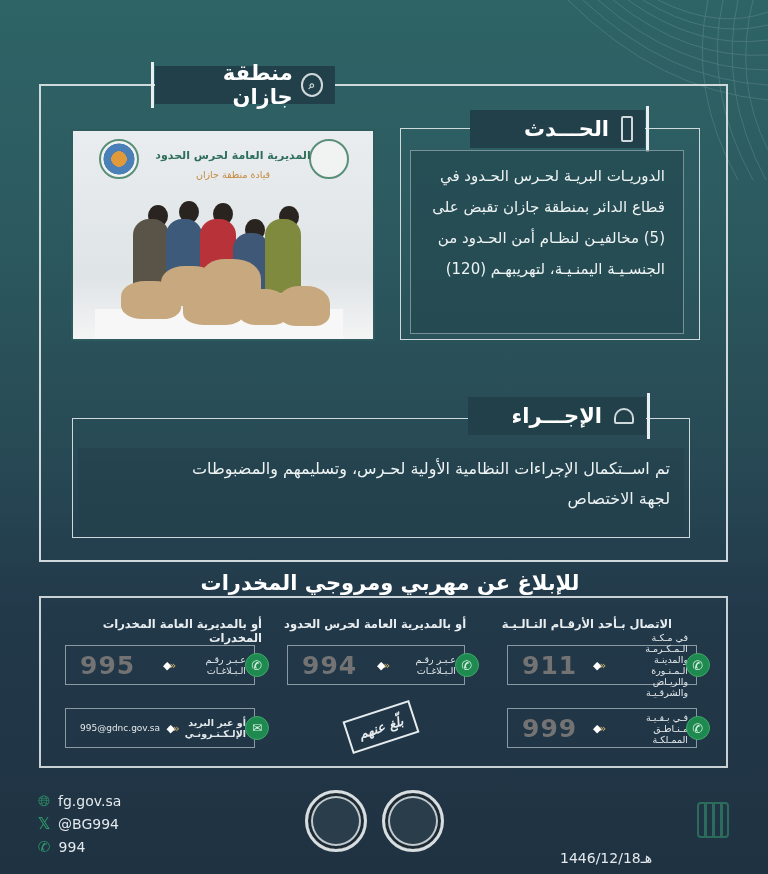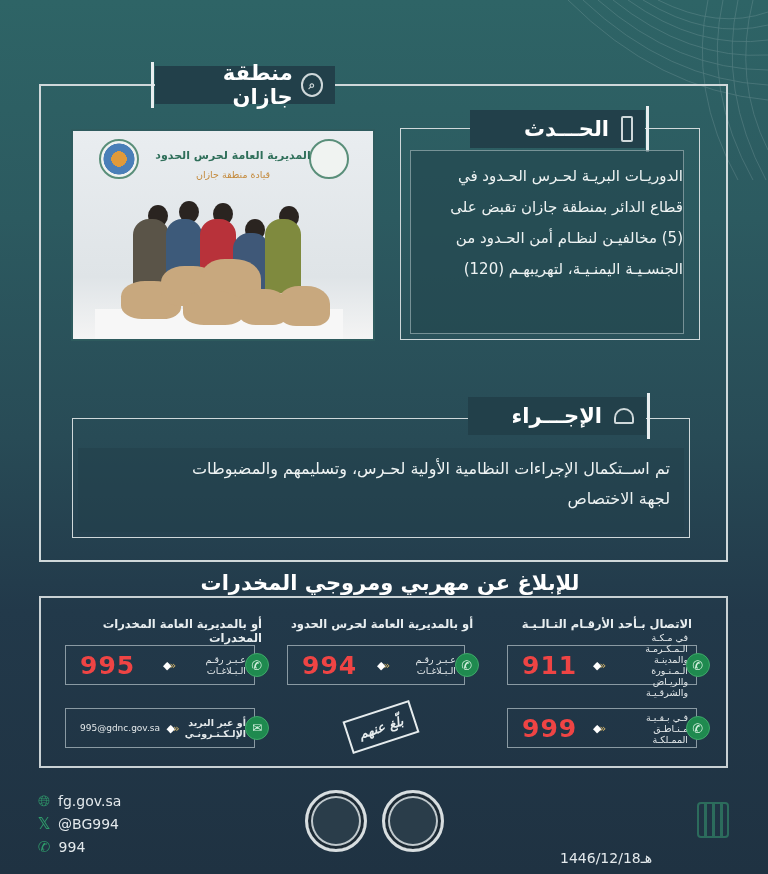--- a/index.html
+++ b/index.html
@@ -19,21 +19,21 @@
   .tag {
     position: absolute; background: #22404a; height: 38px;
     display: flex; align-items: center; gap: 8px; padding: 0 12px;
     font-weight: bold; font-size: 21px; color: #fff;
   }
   .tag .bar { position: absolute; left: -4px; top: -4px; width: 3px; height: 46px; background: #e9eef0; }
   .tag-right-bar { position: absolute; right: -4px; top: -4px; width: 3px; height: 46px; background: #e9eef0; }
   .panel {
     position: absolute; background: rgba(35,70,78,0.65);
     border: 1px solid rgba(200,215,218,0.5);
-    padding: 10px 0; font-size: 15.5px; line-height: 31px; text-align: right; color: #eef3f3;
+    padding: 10px 18px; font-size: 15.5px; line-height: 31px; text-align: right; color: #eef3f3;
   }
   .photo {
     position: absolute; left: 71px; top: 129px; width: 304px; height: 212px;
     background: linear-gradient(180deg, #e9edf0 0%, #dfe4e7 70%, #f4f4f4 100%);
     overflow: hidden; border: 2px solid #2e5b5e;
   }
   .photo .emblem { position: absolute; top: 8px; width: 40px; height: 40px; border-radius: 50%; border: 2px solid #5a8f7a; background: #f0f3f1; }
   .photo .ptitle { position: absolute; top: 18px; left: 80px; width: 160px; text-align: center; font-size: 11px; color: #2f6f5a; font-weight: bold; }
   .photo .psub { position: absolute; top: 38px; left: 80px; width: 160px; text-align: center; font-size: 9.5px; color: #c48a3c; }
   .person { position: absolute; bottom: 46px; width: 36px; height: 74px; border-radius: 16px 16px 4px 4px; }
@@ -42,21 +42,21 @@
   .table { position: absolute; left: 22px; right: 30px; bottom: 0; height: 30px; background: #f7f7f7; }
   .contact-box {
     position: absolute; border: 1.5px solid #8a9aa3; height: 40px;
     display: flex; align-items: center; justify-content: space-between; padding: 0 8px 0 14px;
   }
   .phone-dot {
     position: absolute; width: 24px; height: 24px; border-radius: 50%;
     background: #1f8a4f; border: 1px solid #3fa86a;
     display: flex; align-items: center; justify-content: center; color: #d6f1e0; font-size: 13px;
   }
-  .num { font-size: 25px; font-weight: bold; color: #ef4444; letter-spacing: 1px; direction: ltr; }
+  .num { font-size: 25px; font-weight: bold; color: #737373; letter-spacing: 1px; direction: ltr; }
   .small { font-size: 9.5px; line-height: 11px; color: #e3e8ea; text-align: right; }
   .arrows { color: #d8b76a; font-size: 11px; letter-spacing: -2px; }
   .arrows b { color: #fff; }
   .colhead { position: absolute; font-size: 11.5px; font-weight: bold; color: #e8eef0; }
   .footer-item { display: flex; align-items: center; gap: 8px; font-size: 14px; color: #e3e9ec; direction: ltr; height: 23px; }
   .seal { position: absolute; width: 62px; height: 62px; border-radius: 50%; border: 3px solid #d8dee0; background: radial-gradient(circle, #2a3d4a 55%, #1f2f3b 100%); box-shadow: inset 0 0 0 3px #1d2a34, inset 0 0 0 5px #bfc8cc; }
 </style>
 </head>
 <body>
 
@@ -128,21 +128,21 @@
   <span class="tag-right-bar"></span>
 </div>
 <div class="panel" style="left:78px; top:448px; width:606px; height:84px; font-size:16px; line-height:30px; padding:6px 14px; border:none; background:rgba(34,64,74,0.55);">
   <div>تم اســتكمال الإجراءات النظامية الأولية لحـرس، وتسليمهم والمضبوطات</div>
   <div>لجهة الاختصاص</div>
 </div>
 
 <div class="abs" style="left:190px; top:571px; width:400px; text-align:center; font-size:21px; font-weight:bold; color:#fff;">للإبلاغ عن مهربي ومروجي المخدرات</div>
 <div class="frame" style="left:39px; top:596px; width:689px; height:172px; border-color:#c9d1d4;"></div>
 
-<div class="colhead" style="left:500px; top:617px; width:192px; ">الاتصال بـأحد الأرقـام التـالـيـة</div>
+<div class="colhead" style="left:480px; top:617px; width:192px; ">الاتصال بـأحد الأرقـام التـالـيـة</div>
 <div class="contact-box" style="left:507px; top:645px; width:190px;">
   <div class="small" style="width:68px;">
     <div>في مـكـة الـمـكـرمـة</div>
     <div>والمدينـة الـمـنـورة</div>
     <div>والريـاض والشرقـيـة</div>
   </div>
   <span class="arrows">«<b>◆</b></span>
   <span class="num">911</span>
 </div>
 <div class="phone-dot" style="left:686px; top:653px;">✆</div>
@@ -150,21 +150,21 @@
 <div class="contact-box" style="left:507px; top:708px; width:190px;">
   <div class="small" style="width:68px;">
     <div>فـي بـقـيـة</div>
     <div>مـنـاطـق الممـلكـة</div>
   </div>
   <span class="arrows">«<b>◆</b></span>
   <span class="num">999</span>
 </div>
 <div class="phone-dot" style="left:686px; top:716px;">✆</div>
 
-<div class="colhead" style="left:284px; top:617px; width:196px; text-align:center;">أو بالمديرية العامة لحرس الحدود</div>
+<div class="colhead" style="left:284px; top:617px; width:196px; text-align:left;">أو بالمديرية العامة لحرس الحدود</div>
 <div class="contact-box" style="left:287px; top:645px; width:178px;">
   <div class="small" style="width:54px;">
     <div>عـبـر رقـم</div>
     <div>الـبـلاغـات</div>
   </div>
   <span class="arrows">«<b>◆</b></span>
   <span class="num" style="margin-right:6px;">994</span>
 </div>
 <div class="phone-dot" style="left:455px; top:653px;">✆</div>
 <div class="abs" style="left:346px; top:710px; width:70px; height:34px; border:2px solid #e6ecee; transform:rotate(-18deg); display:flex; align-items:center; justify-content:center; font-size:13px; font-weight:bold; color:#e6ecee; font-style:italic;">

